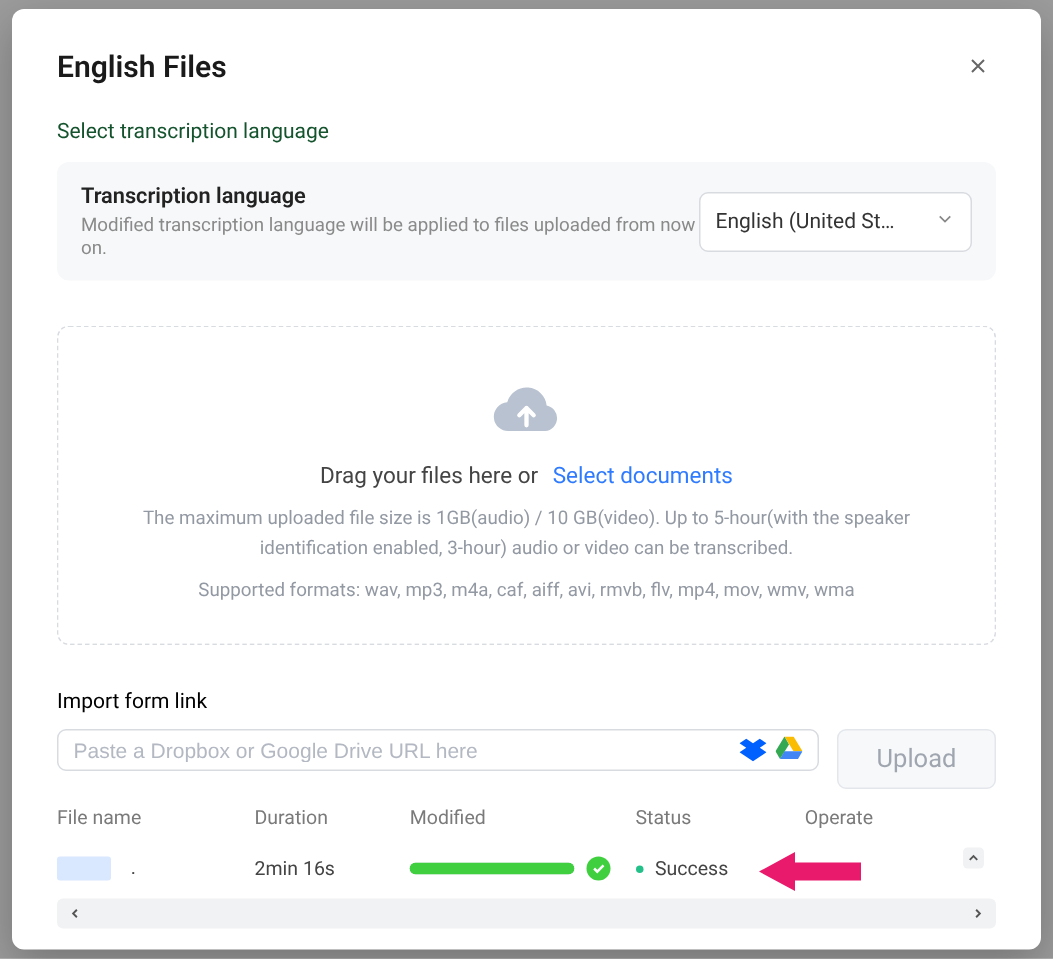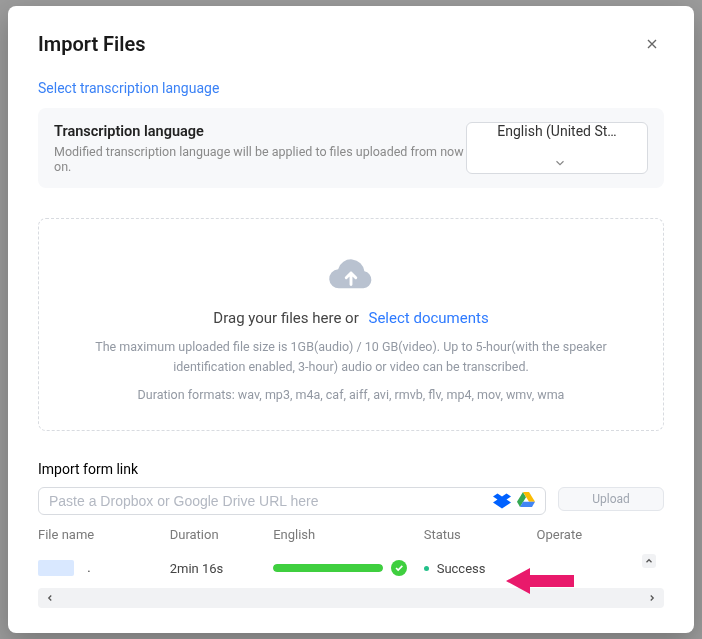--- a/index.html
+++ b/index.html
@@ -6,32 +6,32 @@
   html, body { width: 702px; height: 639px; font-family: -apple-system, BlinkMacSystemFont, "Segoe UI", Roboto, Arial, sans-serif; background: #9c9c9c; }
   .modal {
     position: absolute; top: 6px; left: 8px; right: 8px; bottom: 6px;
     background: #fff; border-radius: 8px; padding: 26px 30px 10px 30px;
     box-shadow: 0 10px 30px rgba(0,0,0,0.25);
     display: flex; flex-direction: column;
   }
   .modal-header { display:flex; justify-content: space-between; align-items: flex-start; }
   .modal-title { font-size: 20px; font-weight: 600; color: #1a1a1a; }
   .close-btn { width: 24px; height: 24px; display:flex; align-items:center; justify-content:center; color:#666; cursor:pointer; font-size:18px; }
-  .subhead { margin-top: 24px; font-size: 14px; color: #3b82f6; }
+  .subhead { margin-top: 24px; font-size: 14px; color: #14532d; }
   .lang-card {
     margin-top: 12px; background: #f7f8fa; border-radius: 8px; padding: 14px 16px;
     display:flex; justify-content: space-between; align-items: center; gap: 1px;
   }
   .lang-left { flex:1; min-width:0; }
   .lang-title { font-size: 14.5px; font-weight: 600; color: #222; }
   .lang-desc { font-size: 12.5px; color: #8a8a8a; margin-top: 4px; }
   .select {
-    width: 182px; height: 52px; background:#fff; border:1px solid #d8dbe0; border-radius:6px;
+    width: 182px; height: 40px; background:#fff; border:1px solid #d8dbe0; border-radius:6px;
     display:flex; align-items:center; justify-content:space-between; padding:0 10px; cursor:pointer;
-    font-size: 14px; color:#333; white-space: nowrap; overflow: hidden; flex-direction: column;
+    font-size: 14px; color:#333; white-space: nowrap; overflow: hidden;
   }
   .select span.label { overflow:hidden; text-overflow: ellipsis; }
   .chev { color:#888; font-size:14px; margin-left:6px; flex-shrink:0; }
   .dropzone {
     margin-top: 30px; border: 1px dashed #d8dbe0; border-radius: 8px;
     padding: 34px 30px 28px 30px; text-align: center; color:#8a8a8a;
   }
   .cloud { width:46px; height:40px; margin: 0 auto 16px auto; color:#b9c2d0; }
   .drop-line { font-size: 15px; color:#444; }
   .drop-line a { color:#2f7bff; text-decoration:none; margin-left:6px; cursor:pointer; }
@@ -43,22 +43,22 @@
   .link-input-wrap {
     flex:1; height:28px; border:1px solid #d8dbe0; border-radius:6px;
     display:flex; align-items:center; padding:0 10px; gap:6px;
   }
   .link-input {
     flex:1; border:none; outline:none; font-size:14px; color:#333; background:transparent;
   }
   .link-input::placeholder { color:#b3b8c2; }
   .svc-icon { width:18px; height:18px; flex-shrink:0; }
   .upload-btn {
-    width:106px; height:24px; border:1px solid #e3e6eb; background:#f7f8fa; border-radius:6px;
-    color:#a0a6b0; font-size:12px; cursor:pointer; display:flex; align-items:center; justify-content:center;
+    width:106px; height:40px; border:1px solid #e3e6eb; background:#f7f8fa; border-radius:6px;
+    color:#a0a6b0; font-size:17px; cursor:pointer; display:flex; align-items:center; justify-content:center;
   }
   .table { margin-top: 12px; }
   .thead, .trow { display:grid; grid-template-columns: 1.4fr 1.1fr 1.6fr 1.2fr 1.1fr 24px; align-items:center; font-size:13px; }
   .thead { color:#7a7a7a; padding-bottom: 12px; }
   .trow { color:#444; height: 28px; }
   .file-chip { width:36px; height:16px; background:#d9e8ff; border-radius:2px; display:inline-block; margin-right:10px; vertical-align:middle; }
   .prog-wrap { display:flex; align-items:center; gap:8px; }
   .prog-bar { width:110px; height:8px; background:#e8ebef; border-radius:20px; overflow:hidden; }
   .prog-fill { height:100%; background:#3fcf3f; border-radius:20px; }
   .prog-check { width:16px; height:16px; border-radius:50%; background:#3fcf3f; display:flex; align-items:center; justify-content:center; }
@@ -75,21 +75,21 @@
   .scrollbtn { width:16px;height:16px; color:#555; font-size:12px; display:flex; align-items:center; justify-content:center; cursor:pointer; }
   .vscroll { width:18px; height:28px; display:flex; align-items:flex-start; justify-content:center; }
   .vup { width:14px;height:14px; color:#555; font-size:12px; background:#f1f2f4; display:flex; align-items:center; justify-content:center; border-radius:3px; cursor:pointer;}
 </style>
 </head>
 <body>
 
 <div class="modal">
 
   <div class="modal-header">
-    <div class="modal-title">Import Files</div>
+    <div class="modal-title">English Files</div>
     <div class="close-btn">
       <svg viewBox="0 0 24 24" width="16" height="16" fill="none" stroke="currentColor" stroke-width="2">
           <path d="M18 6 6 18M6 6l12 12"></path>
         </svg>
     </div>
   </div>
 
   <div class="subhead">Select transcription language</div>
 
   <div class="lang-card">
@@ -112,21 +112,21 @@
       <svg viewBox="0 0 48 40" width="46" height="40" fill="currentColor">
         <path d="M38 18.2A14 14 0 0 0 10.6 16 10 10 0 0 0 12 36h25a9 9 0 0 0 1-17.8z"></path>
         <path d="M24 32V20m0 0-5 5m5-5 5 5" stroke="#fff" stroke-width="3" fill="none" stroke-linecap="round" stroke-linejoin="round"></path>
       </svg>
     </div>
     <div class="drop-line">
       <span>Drag your files here or</span>
       <a>Select documents</a>
     </div>
     <div class="drop-desc">The maximum uploaded file size is 1GB(audio) / 10 GB(video). Up to 5-hour(with the speaker identification enabled, 3-hour) audio or video can be transcribed.</div>
-    <div class="drop-sup">Duration formats: wav, mp3, m4a, caf, aiff, avi, rmvb, flv, mp4, mov, wmv, wma</div>
+    <div class="drop-sup">Supported formats: wav, mp3, m4a, caf, aiff, avi, rmvb, flv, mp4, mov, wmv, wma</div>
   </div>
 
   <div class="import-link-section">
     <div class="implabel">Import form link</div>
     <div class="linkrow">
       <div class="link-input-wrap">
         <input class="link-input" placeholder="Paste a Dropbox or Google Drive URL here" style="">
         <span class="svc-icon">
           <svg viewBox="0 0 24 24" width="18" height="18" fill="#0061ff">
               <path d="M6 2 0 6l6 4-6 4 6 4 6-4 6 4 6-4-6-4 6-4-6-4-6 4zM12 14l-6 4 6 4 6-4z"></path>
@@ -143,21 +143,21 @@
       <div class="upload-btn">
         <span>Upload</span>
       </div>
     </div>
   </div>
 
   <div class="table">
     <div class="thead">
       <div>File name</div>
       <div>Duration</div>
-      <div>English</div>
+      <div>Modified</div>
       <div>Status</div>
       <div>Operate</div>
       <div></div>
     </div>
     <div class="trow">
       <div>
         <span class="file-chip"></span>
         <span>.</span>
       </div>
       <div>2min 16s</div>

